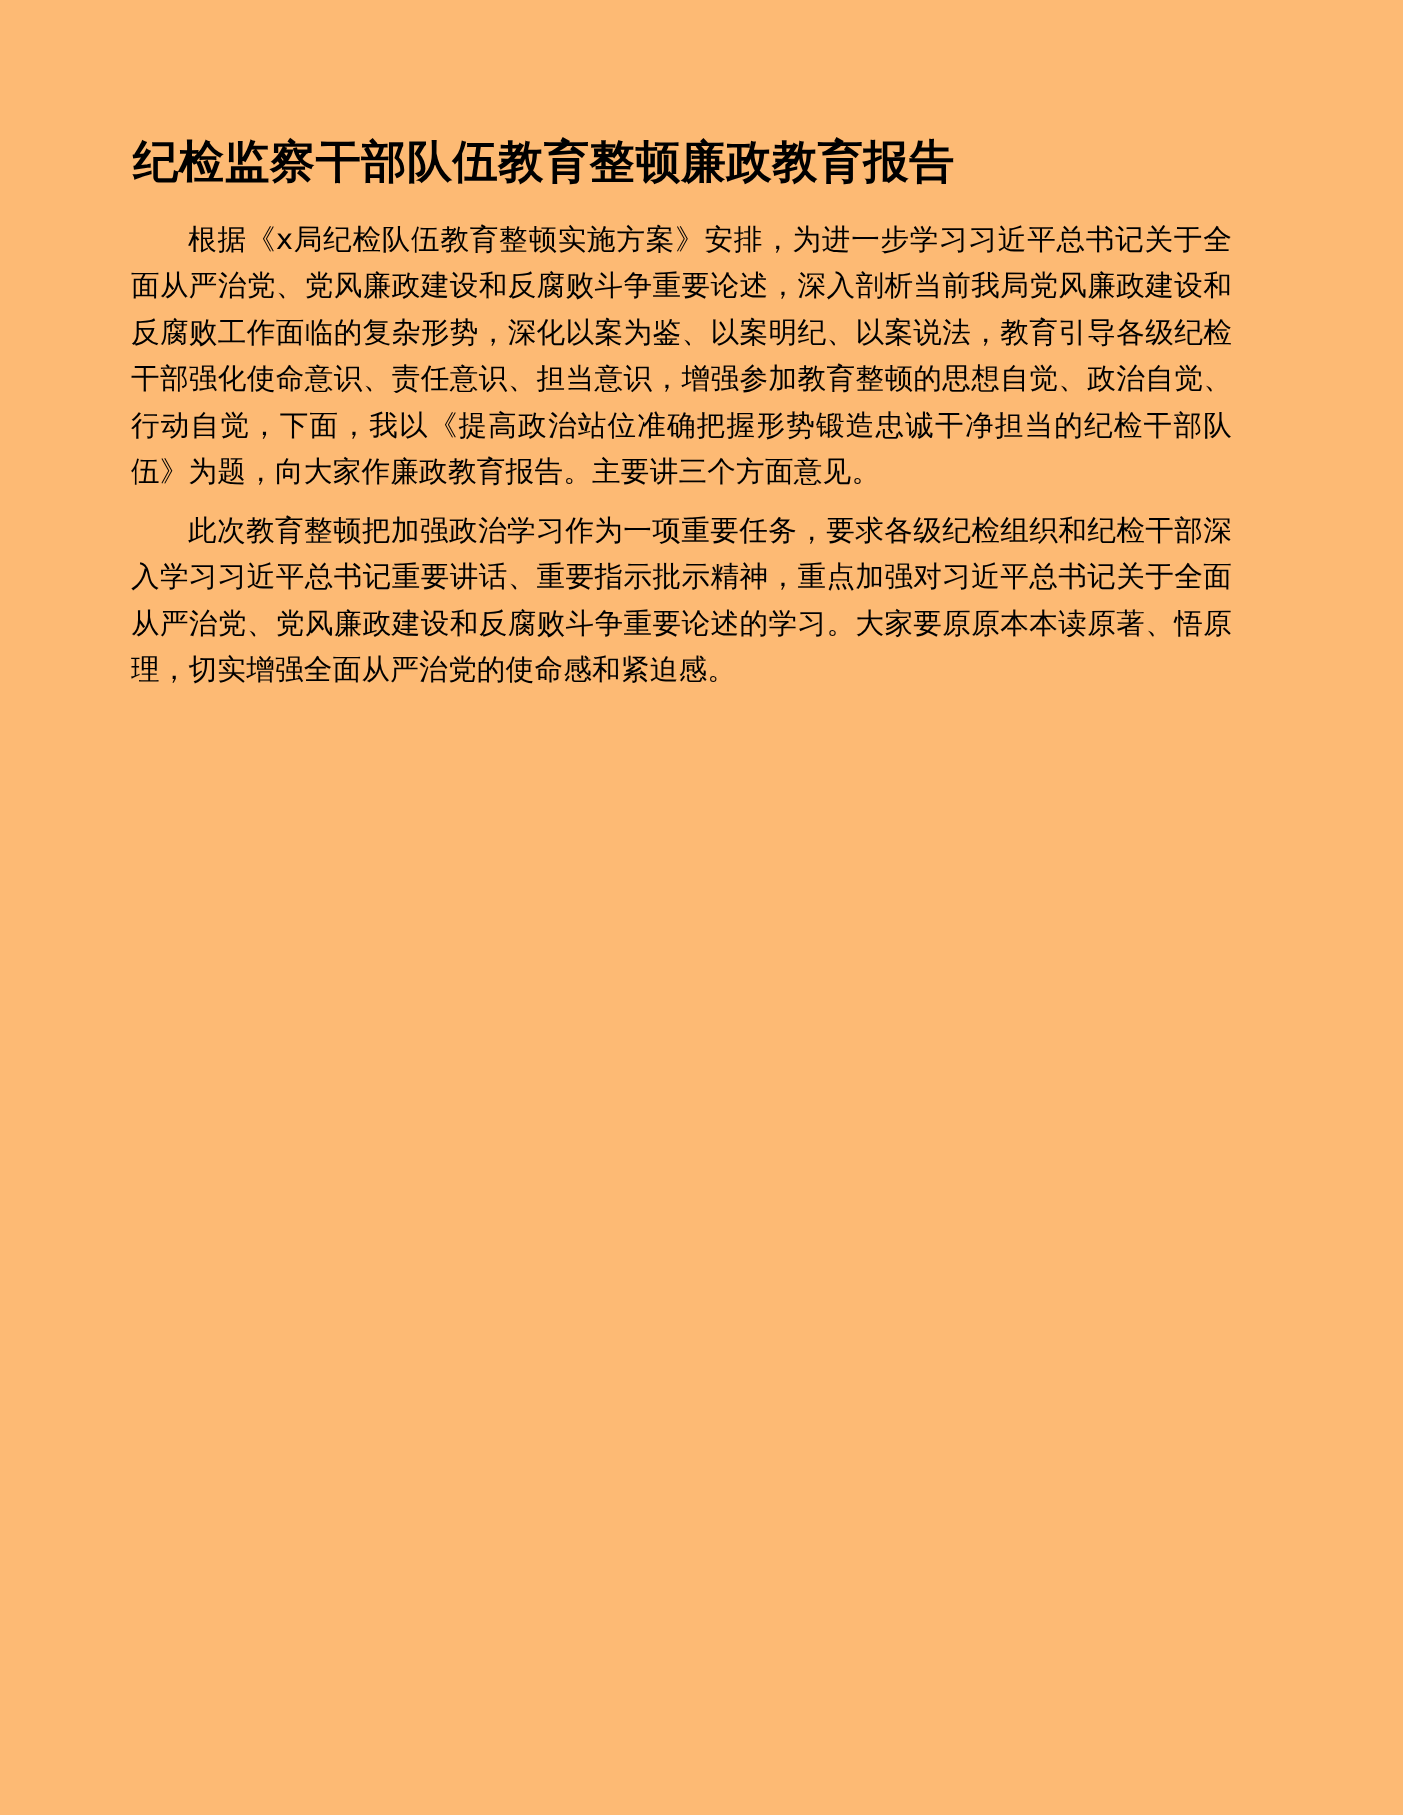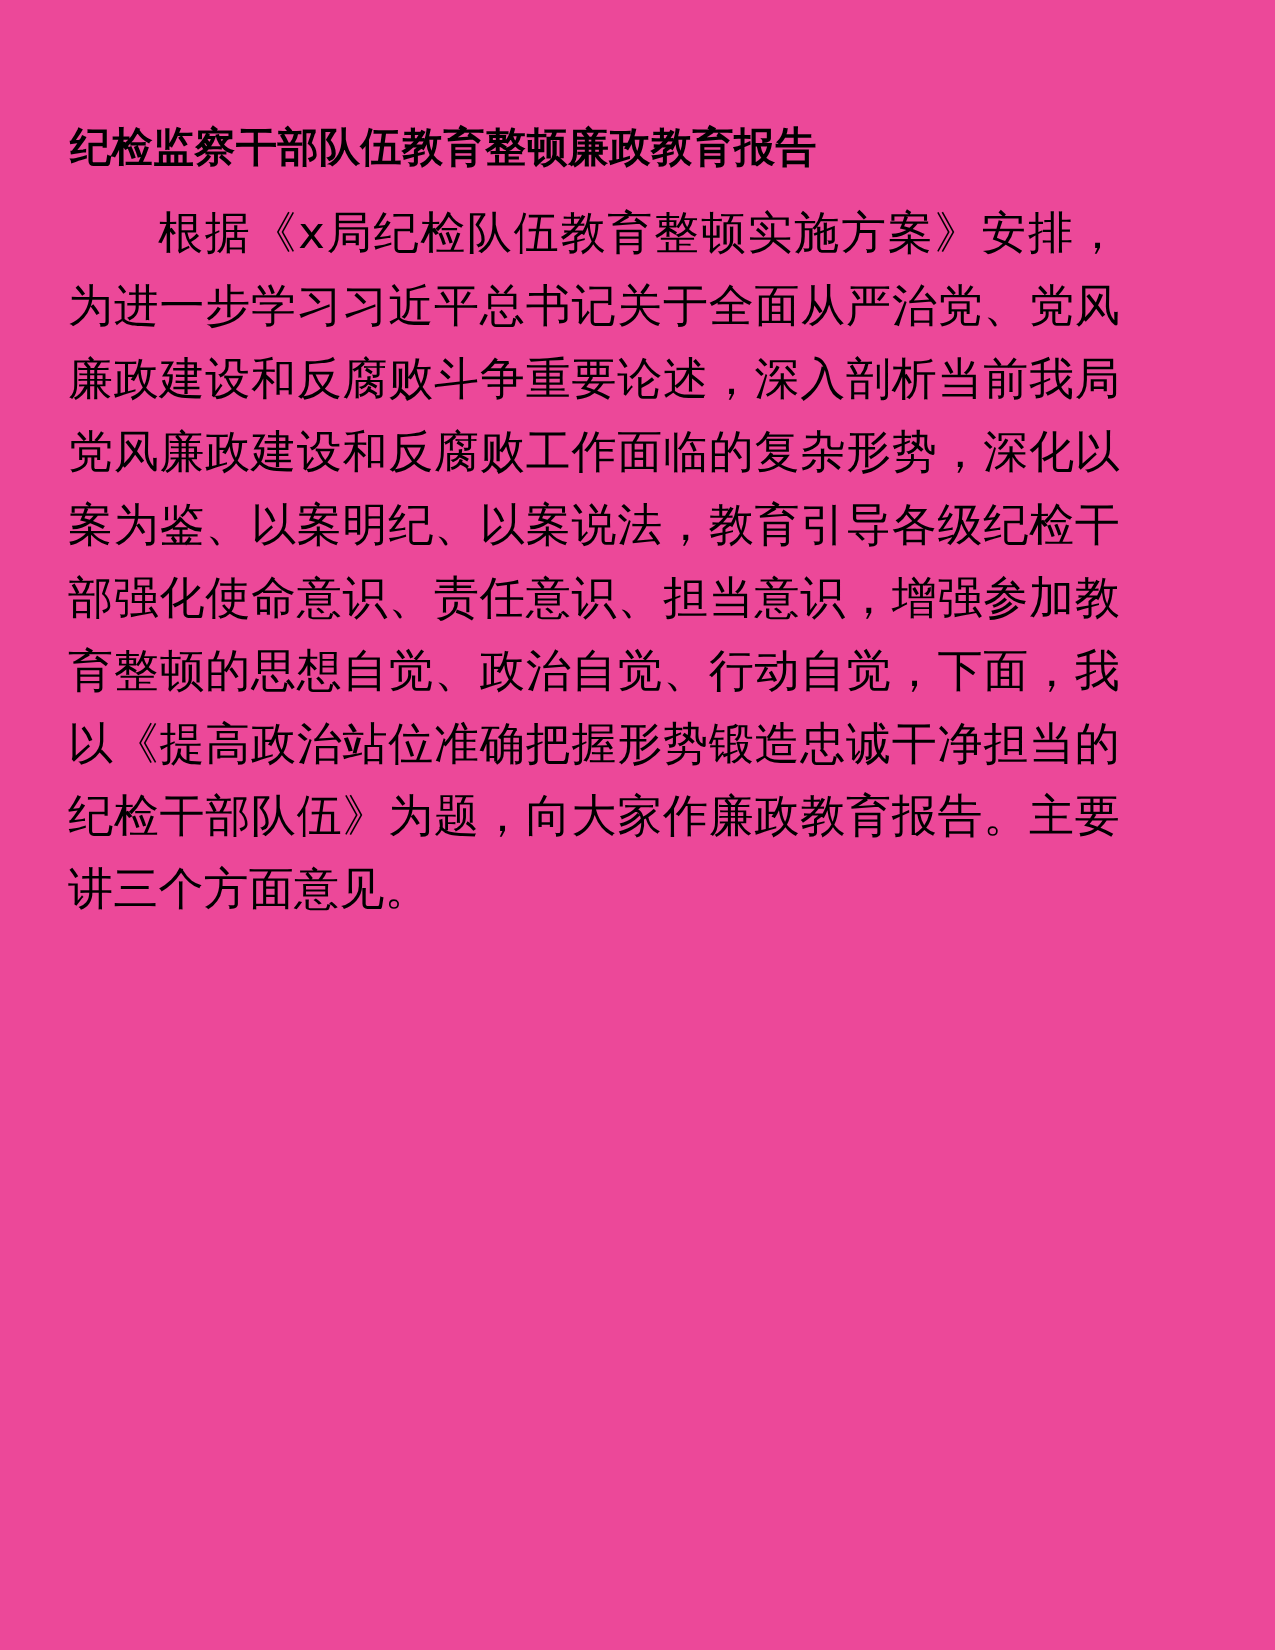--- a/index.html
+++ b/index.html
@@ -12,35 +12,35 @@
     width: 1275px;
     height: 1650px;
     font-family: "DejaVu Sans", sans-serif;
     color: #000000;
     overflow: hidden;
   }
   .page {
     position: relative;
     width: 1275px;
     height: 1650px;
-    background: #ec4899;
+    background: #fdba74;
     box-sizing: border-box;
-    padding: 120px 155px 0 68px;
+    padding: 120px 155px 0 119px;
   }
   .doc-title {
     font-size: 41px;
     font-weight: 700;
     line-height: 1.35;
     letter-spacing: 0.5px;
     text-align: left;
     margin: 0 0 22px 0;
     padding-left: 2px;
   }
   .para {
-    font-size: 45px;
+    font-size: 26px;
     line-height: 1.62;
     letter-spacing: 0.2px;
     text-align: justify;
     text-justify: inter-ideograph;
     margin: 0 0 12px 0;
     text-indent: 2em;
     word-break: break-all;
   }
   .para.heading {
     margin-top: 18px;
@@ -53,14 +53,15 @@
 </head>
 <body>
 
 <div class="page">
 
   <h1 class="doc-title">纪检监察干部队伍教育整顿廉政教育报告</h1>
 
   <p class="para">根据《x局纪检队伍教育整顿实施方案》安排，为进一步学习习近平总书记关于全面从严治党、党风廉政建设和反腐败斗争重要论述，深入剖析当前我局党风廉政建设和反腐败工作面临的复杂形势，深化以案为鉴、以案明纪、以案说法，教育引导各级纪检干部强化使命意识、责任意识、担当意识，增强参加教育整顿的思想自觉、政治自觉、行动自觉，下面，我以《提高政治站位准确把握形势锻造忠诚干净担当的纪检干部队伍》为题，向大家作廉政教育报告。主要讲三个方面意见。</p>
 
 
+  <p class="para last">此次教育整顿把加强政治学习作为一项重要任务，要求各级纪检组织和纪检干部深入学习习近平总书记重要讲话、重要指示批示精神，重点加强对习近平总书记关于全面从严治党、党风廉政建设和反腐败斗争重要论述的学习。大家要原原本本读原著、悟原理，切实增强全面从严治党的使命感和紧迫感。</p>
 
 </div>
 
 </body></html>

